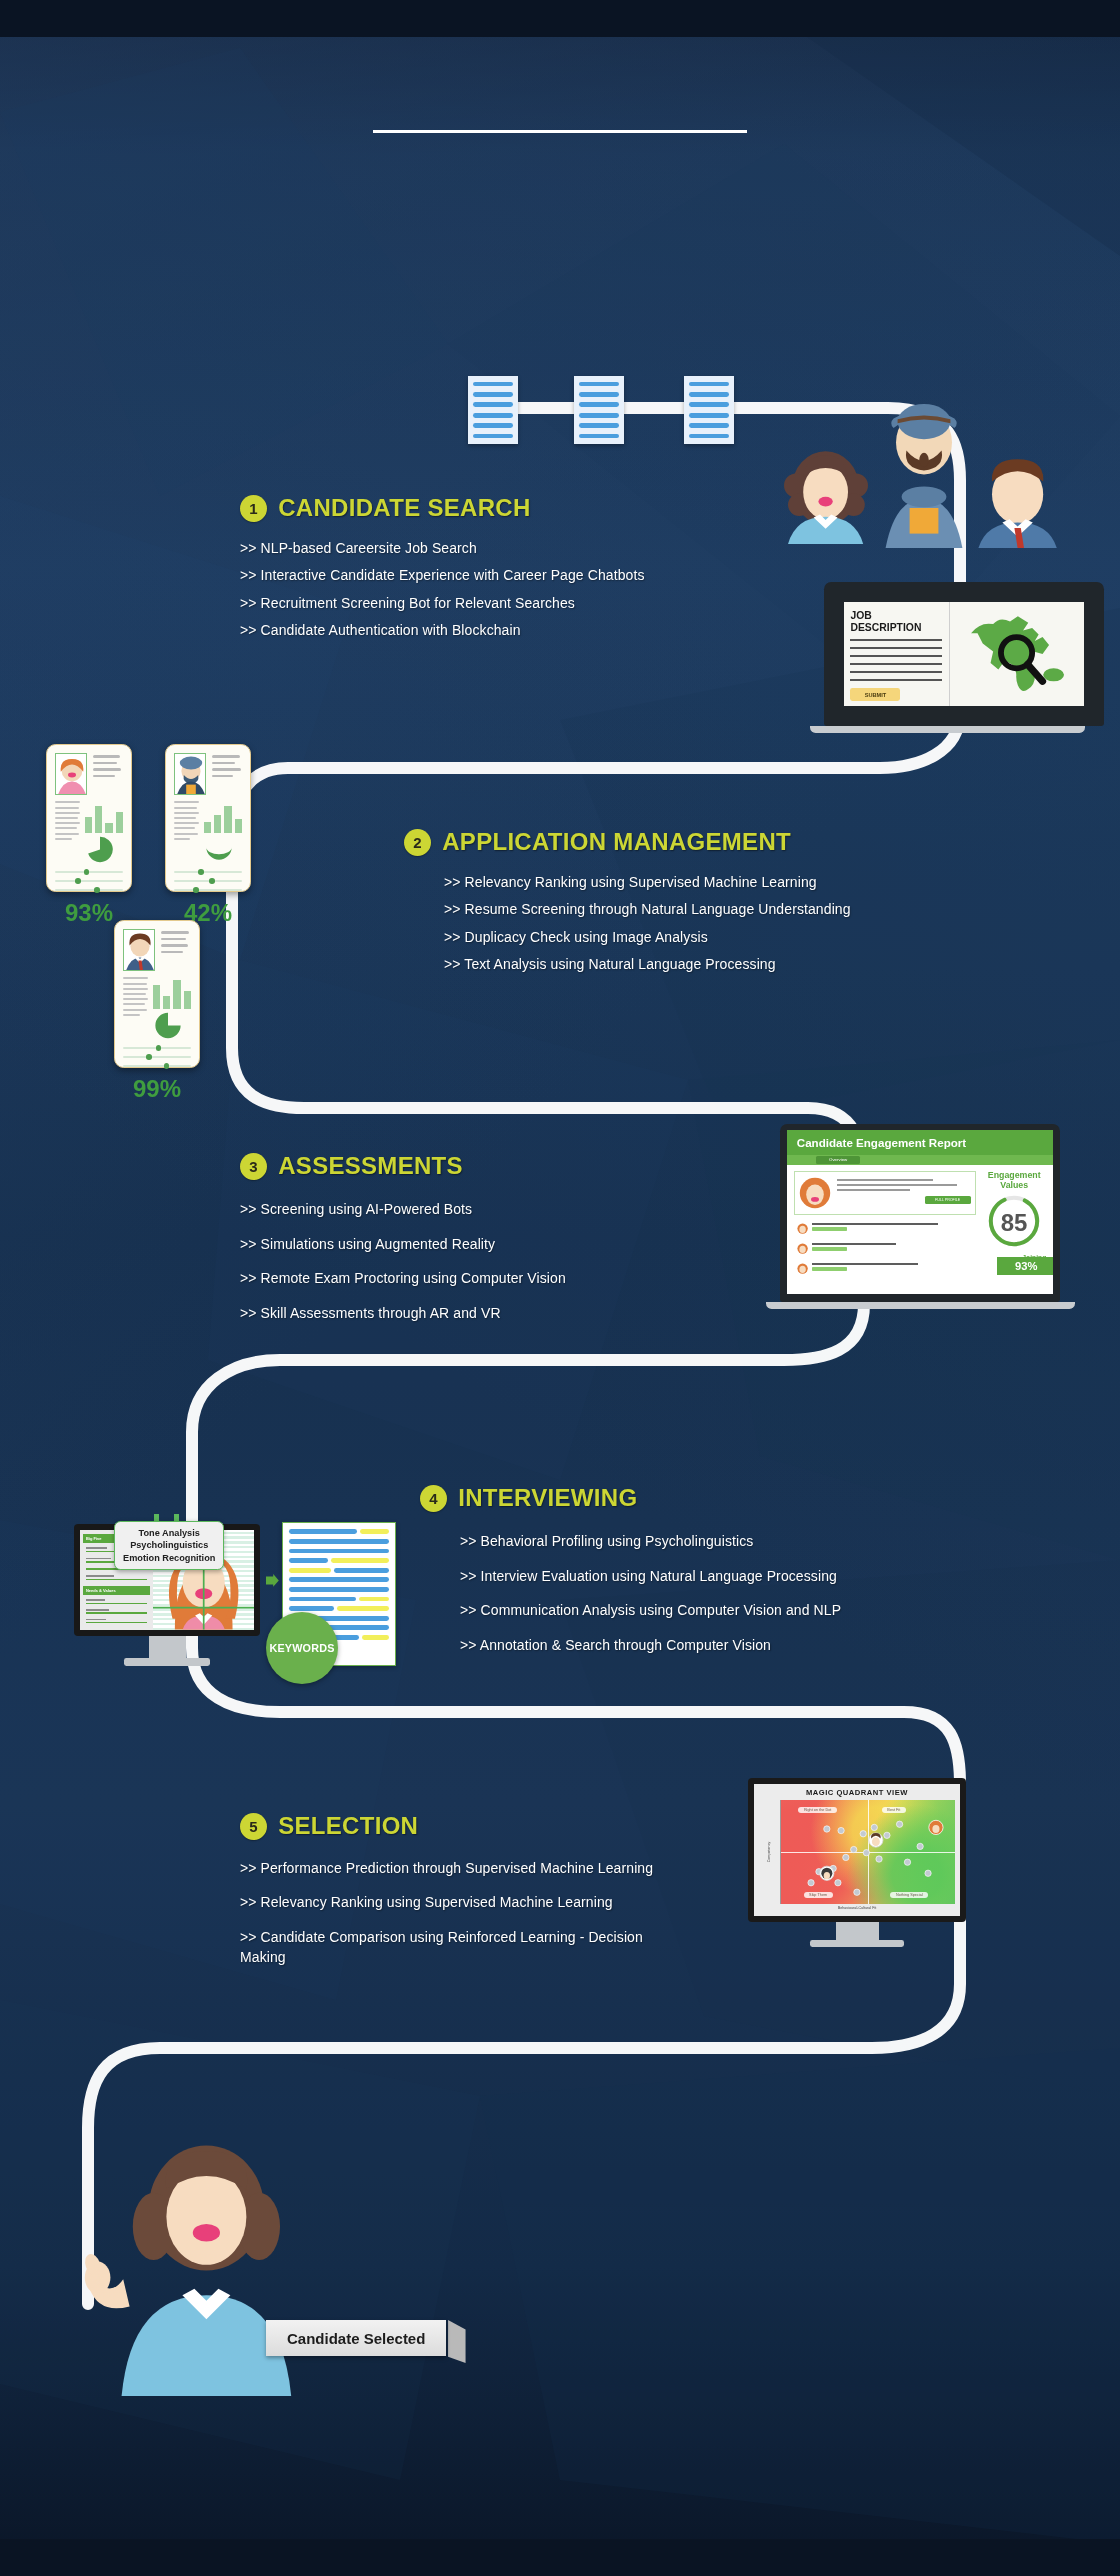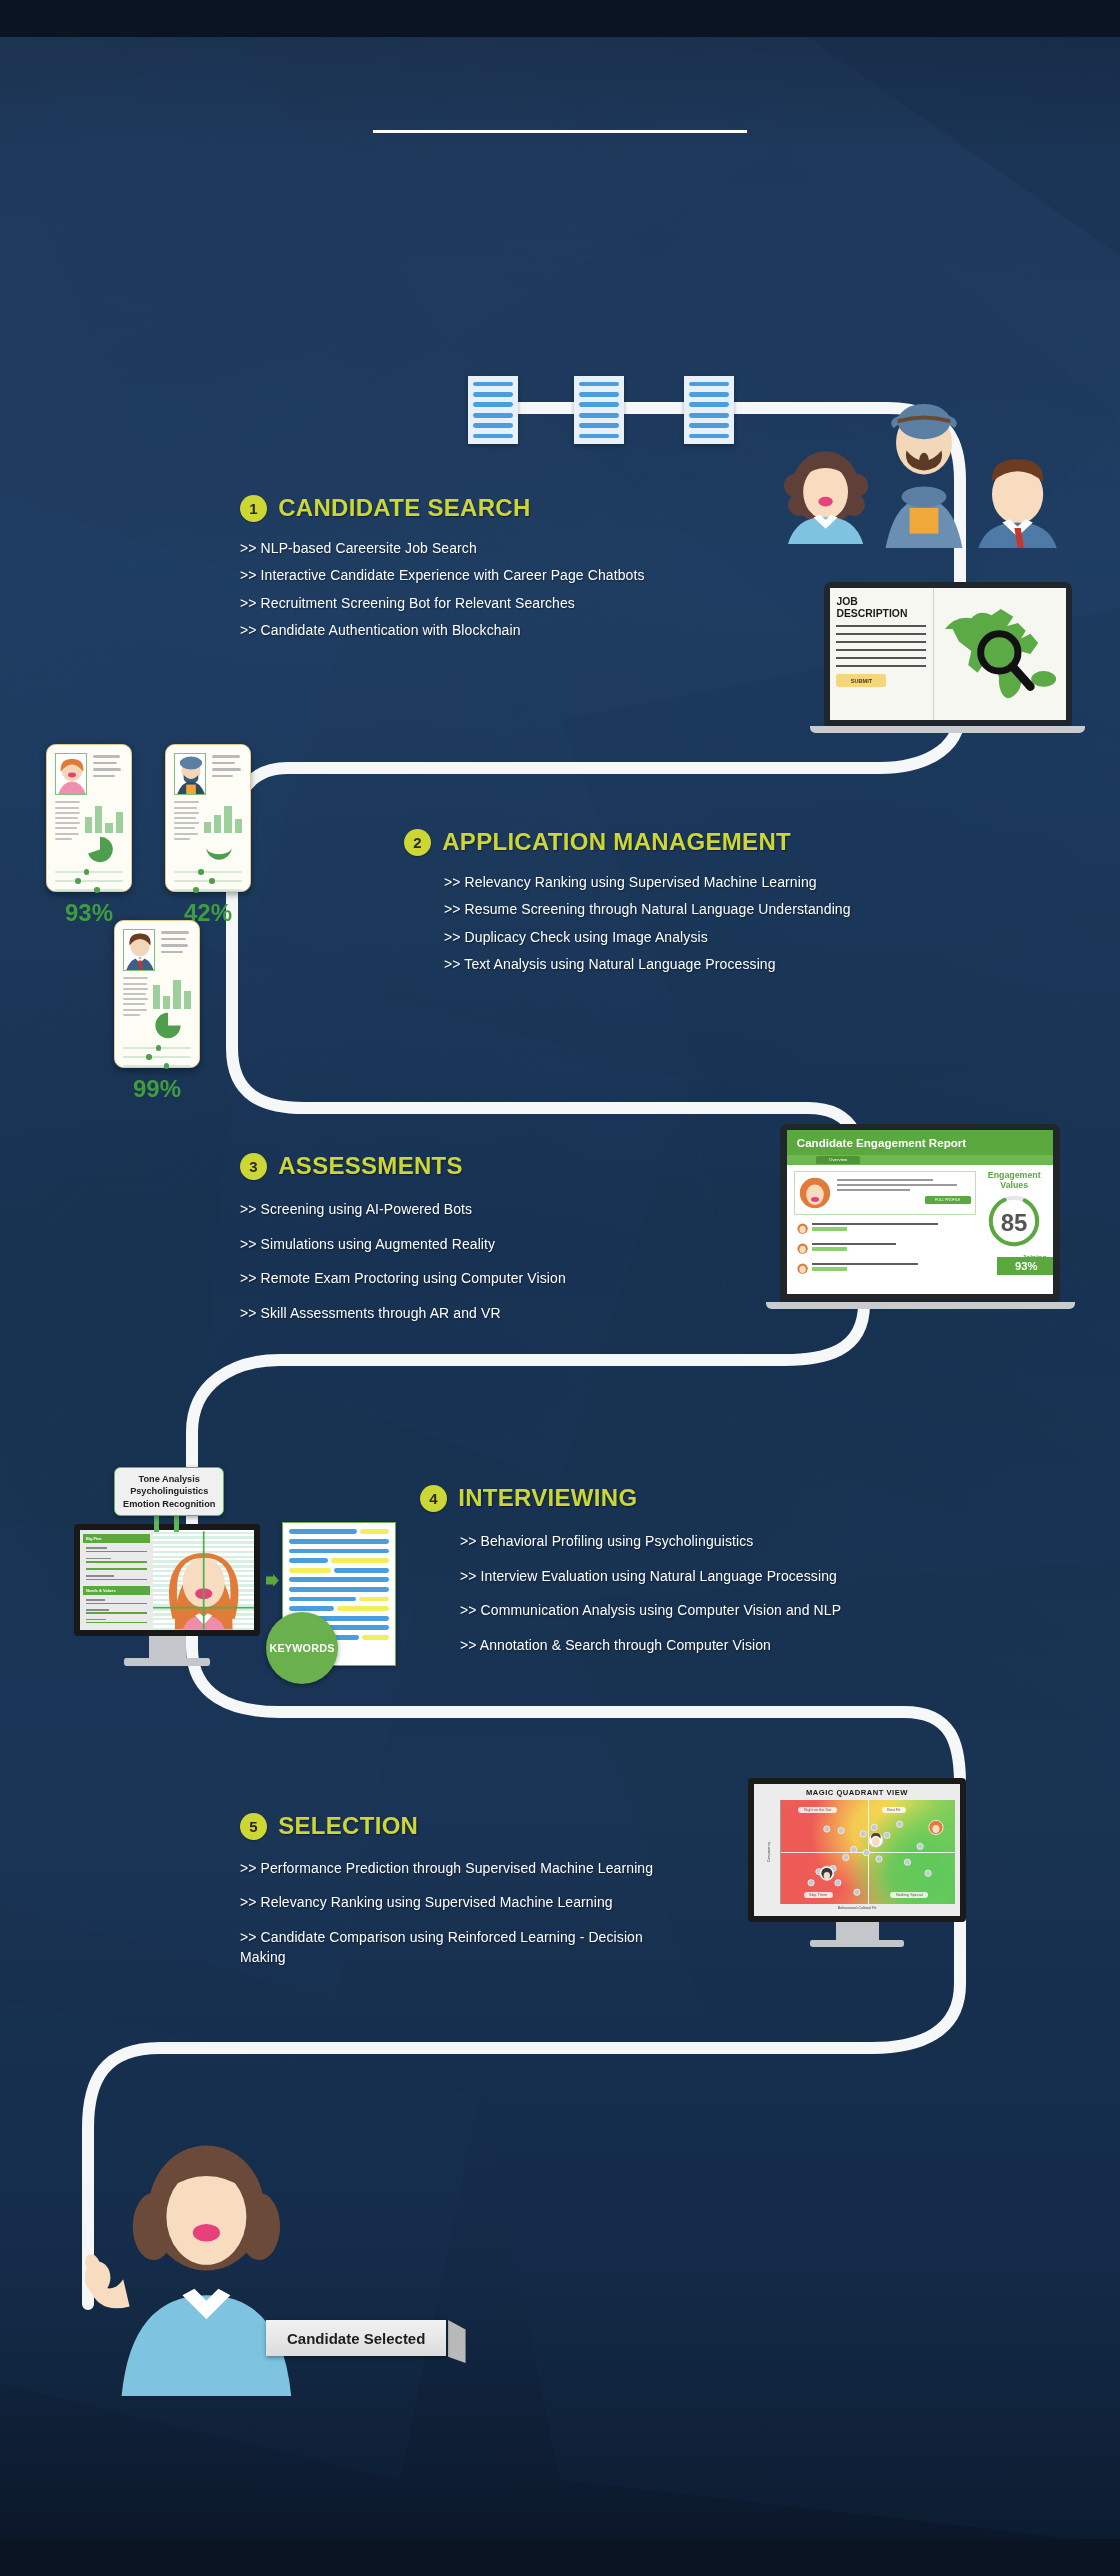--- a/index.html
+++ b/index.html
@@ -228,21 +228,21 @@
   </div>
   <div class="bullets">
     <div class="bullet">&gt;&gt; NLP-based Careersite Job Search</div>
     <div class="bullet">&gt;&gt; Interactive Candidate Experience with Career Page Chatbots</div>
     <div class="bullet">&gt;&gt; Recruitment Screening Bot for Relevant Searches</div>
     <div class="bullet">&gt;&gt; Candidate Authentication with Blockchain</div>
   </div>
 </div>
 
 <div class="device" style="left:824px; top:582px;">
-  <div style="width:248px;height:144px;background:#20262b;border-radius:7.2px 7.2px 2.4px 2.4px;padding:6px;">
+  <div style="width:280px;height:144px;background:#20262b;border-radius:7.2px 7.2px 2.4px 2.4px;padding:20px;">
     <div style="width:100%;height:100%;background:#f7f7f2;display:flex;">
       <div style="flex:0 0 44%;padding:8px 6.4px;border-right:0.8px solid #cfcfcf;">
         <div style="font-size:10.4px;font-weight:bold;color:#1a1a1a;line-height:1.12;">JOB</div>
         <div style="font-size:10.4px;font-weight:bold;color:#1a1a1a;line-height:1.12;margin-bottom:5.6px;">DESCRIPTION</div>
         <div style="height:2.4px;background:#555;margin-bottom:5.6px;"></div>
         <div style="height:2.4px;background:#555;margin-bottom:5.6px;"></div>
         <div style="height:2.4px;background:#555;margin-bottom:5.6px;"></div>
         <div style="height:2.4px;background:#555;margin-bottom:5.6px;"></div>
         <div style="height:2.4px;background:#555;margin-bottom:5.6px;"></div>
         <div style="height:2.4px;background:#555;margin-bottom:7.2px;"></div>
@@ -536,21 +536,21 @@
     <div class="sec-title">INTERVIEWING</div>
   </div>
   <div class="bullets" style="margin-top:19px;padding-left:40px;">
     <div class="bullet spread">&gt;&gt; Behavioral Profiling using Psycholinguistics</div>
     <div class="bullet spread">&gt;&gt; Interview Evaluation using Natural Language Processing</div>
     <div class="bullet spread">&gt;&gt; Communication Analysis using Computer Vision and NLP</div>
     <div class="bullet spread">&gt;&gt; Annotation &amp; Search through Computer Vision</div>
   </div>
 </div>
 
-<div class="tonebox" style="left:114px; top:1467px;">
+<div class="tonebox" style="left:114px; top:1521px;">
   <div>Tone Analysis</div>
   <div>Psycholinguistics</div>
   <div>Emotion Recognition</div>
 </div>
 <div style="position:absolute;left:154px;top:1514px;width:4.8px;height:17.6px;background:#5cb85c;z-index:25;"></div>
 <div style="position:absolute;left:174px;top:1514px;width:4.8px;height:17.6px;background:#5cb85c;z-index:25;"></div>
 
 <div class="device" style="left:74px; top:1524px;">
   <div style="width:186px;height:112px;background:#181818;border-radius:4px;padding:5.6px;">
     <div style="width:100%;height:100%;display:flex;background:#eaeaea;overflow:hidden;">

